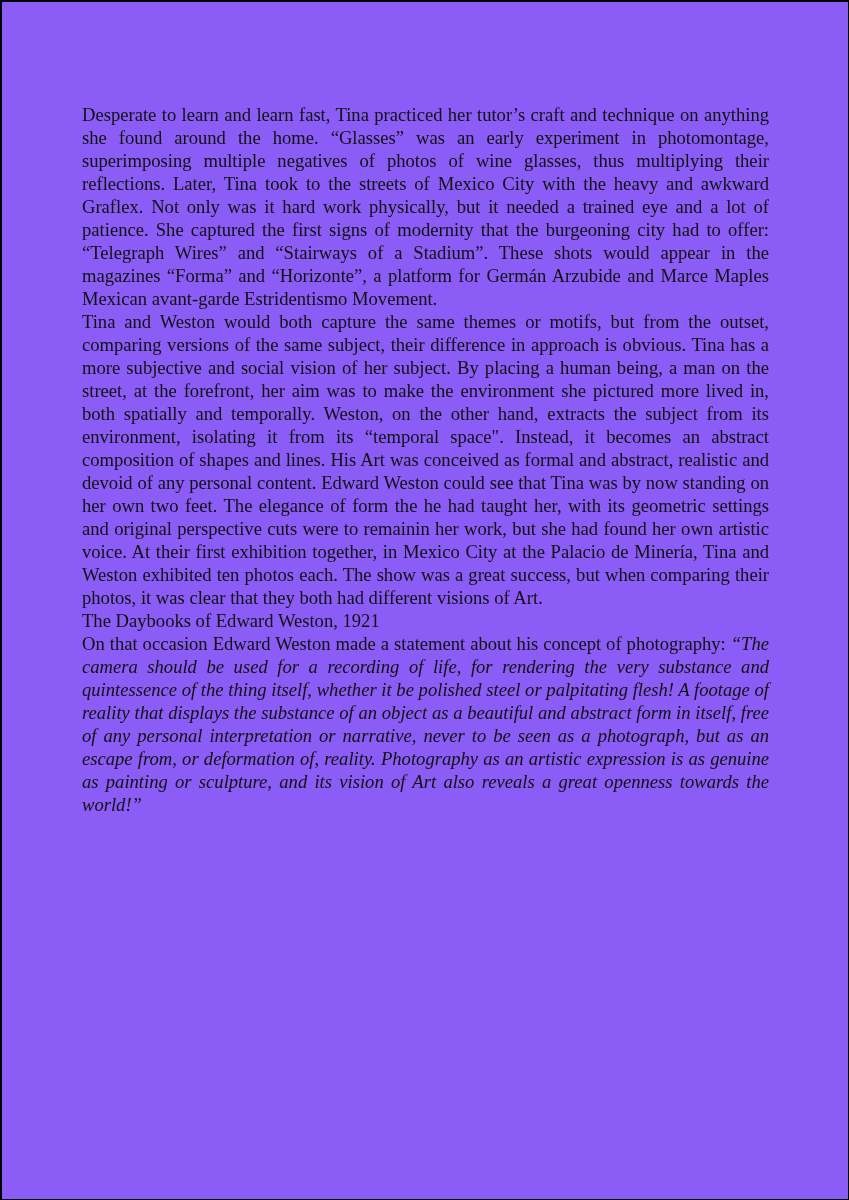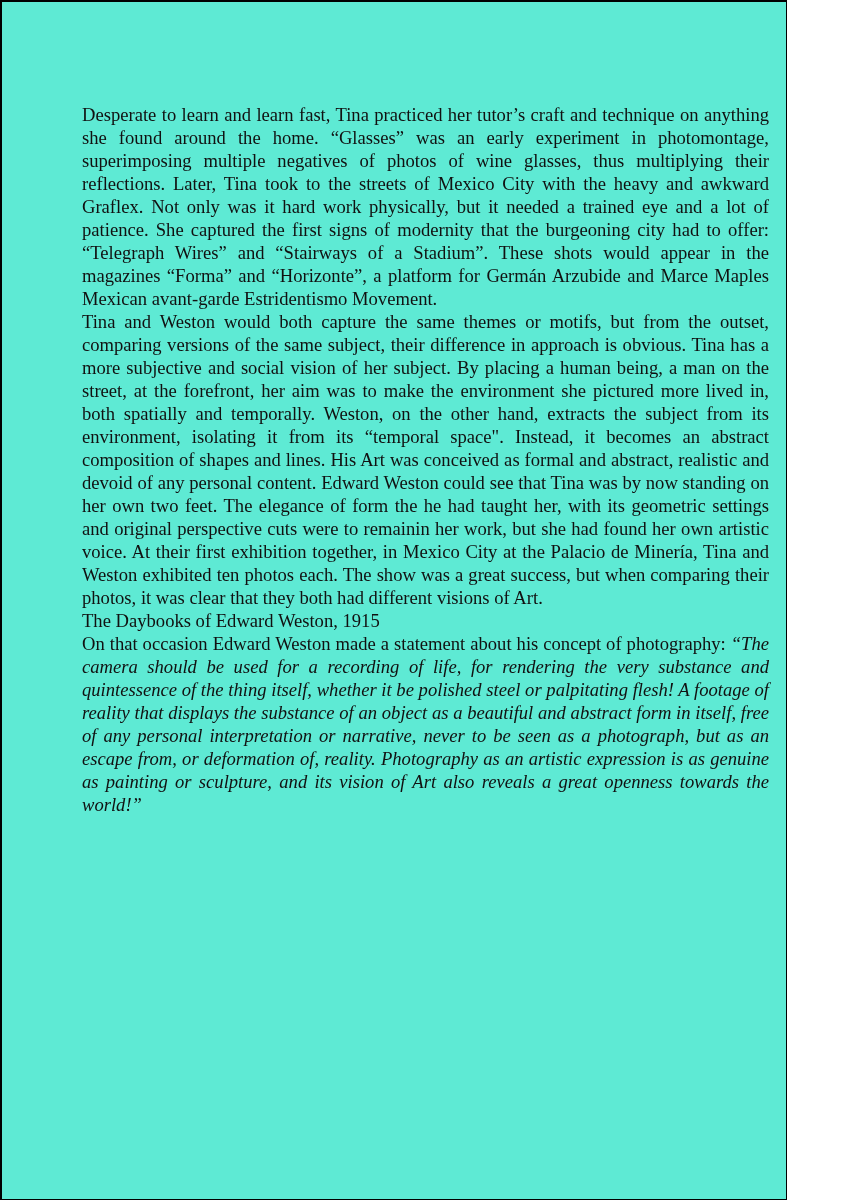--- a/index.html
+++ b/index.html
@@ -8,23 +8,23 @@
       background: #ffffff;
     }
     body {
       width: 849px;
       height: 1200px;
       overflow: hidden;
     }
     .page {
       position: relative;
       box-sizing: border-box;
-      width: 787px;
+      width: 849px;
       height: 1200px;
-      background: #5eead4;
+      background: #8b5cf6;
       border-left: 2px solid #000;
       border-top: 2px solid #000;
       border-right: 1px solid #000;
       border-bottom: 1px solid #000;
     }
     .content {
       position: absolute;
       left: 80px;
       top: 101px;
       width: 687px;
@@ -42,16 +42,16 @@
       font-style: italic;
     }
   </style>
 </head>
 <body>
 
 <div class="page">
   <div class="content">
     <p>Desperate to learn and learn fast, Tina practiced her tutor’s craft and technique on anything she found around the home. “Glasses” was an early experiment in photomontage, superimposing multiple negatives of photos of wine glasses, thus multiplying their reflections. Later, Tina took to the streets of Mexico City with the heavy and awkward Graflex. Not only was it hard work physically, but it needed a trained eye and a lot of patience. She captured the first signs of modernity that the burgeoning city had to offer: “Telegraph Wires” and “Stairways of a Stadium”. These shots would appear in the magazines “Forma” and “Horizonte”, a platform for Germán Arzubide and Marce Maples Mexican avant-garde Estridentismo Movement.</p>
     <p>Tina and Weston would both capture the same themes or motifs, but from the outset, comparing versions of the same subject, their difference in approach is obvious. Tina has a more subjective and social vision of her subject. By placing a human being, a man on the street, at the forefront, her aim was to make the environment she pictured more lived in, both spatially and temporally. Weston, on the other hand, extracts the subject from its environment, isolating it from its “temporal space". Instead, it becomes an abstract composition of shapes and lines. His Art was conceived as formal and abstract, realistic and devoid of any personal content. Edward Weston could see that Tina was by now standing on her own two feet. The elegance of form the he had taught her, with its geometric settings and original perspective cuts were to remainin her work, but she had found her own artistic voice. At their first exhibition together, in Mexico City at the Palacio de Minería, Tina and Weston exhibited ten photos each. The show was a great success, but when comparing their photos, it was clear that they both had different visions of Art.</p>
-    <p>The Daybooks of Edward Weston, 1915</p>
+    <p>The Daybooks of Edward Weston, 1921</p>
     <p><span>On that occasion Edward Weston made a statement about his concept of photography: </span><span class="italic">“The camera should be used for a recording of life, for rendering the very substance and quintessence of the thing itself, whether it be polished steel or palpitating flesh! A footage of reality that displays the substance of an object as a beautiful and abstract form in itself, free of any personal interpretation or narrative, never to be seen as a photograph, but as an escape from, or deformation of, reality. Photography as an artistic expression is as genuine as painting or sculpture, and its vision of Art also reveals a great openness towards the world!”</span></p>
   </div>
 </div>
 
 </body></html>

